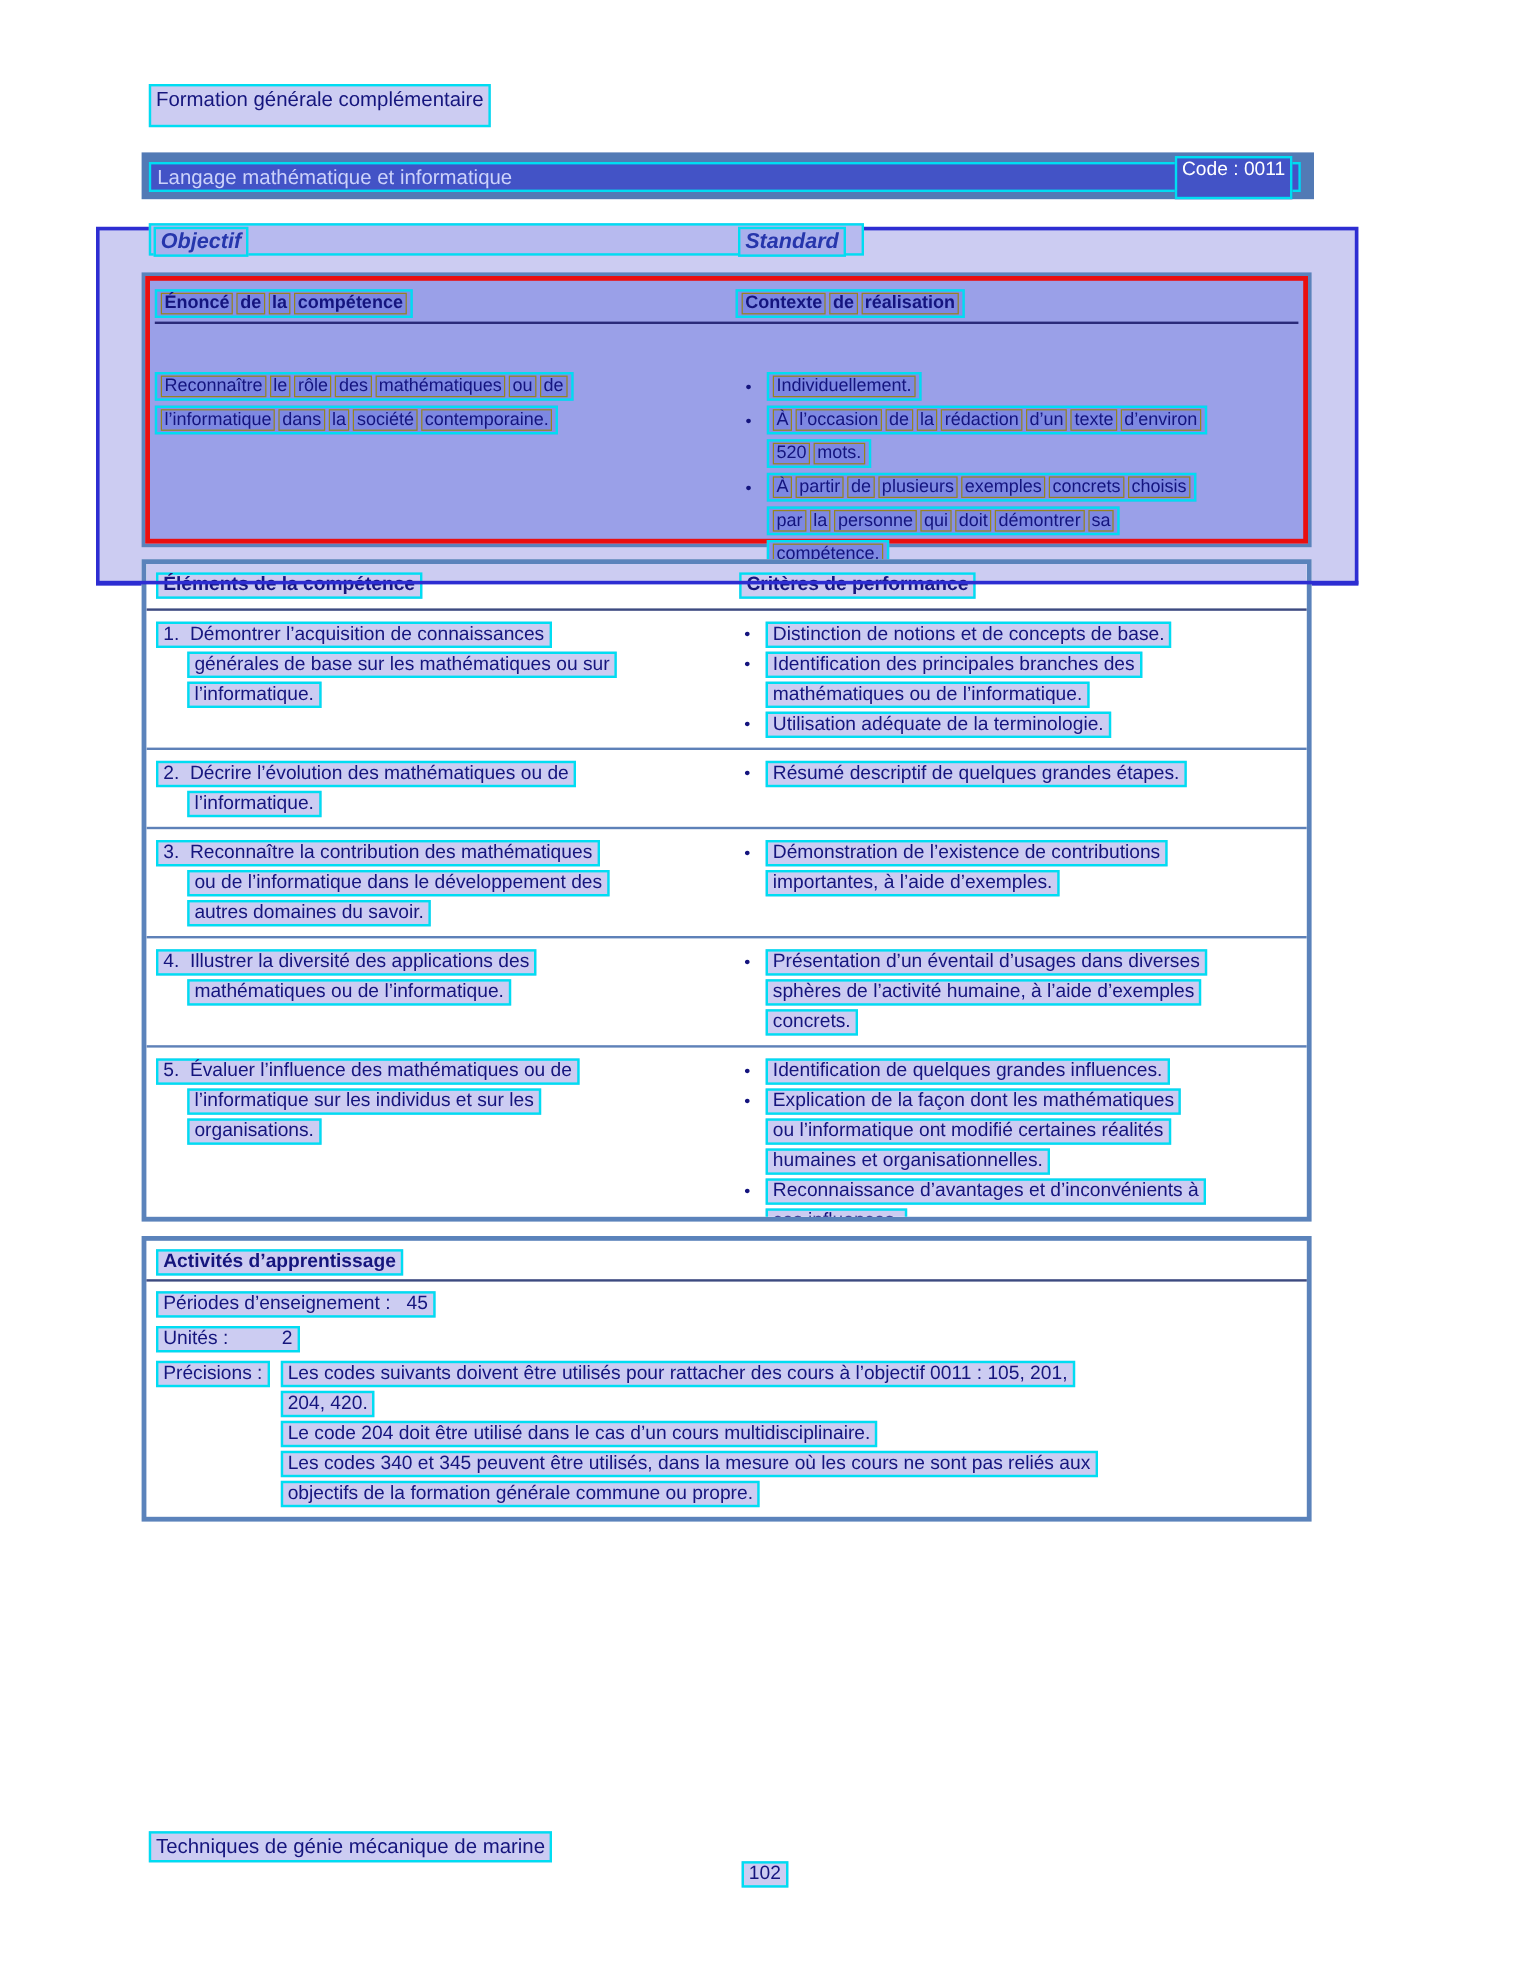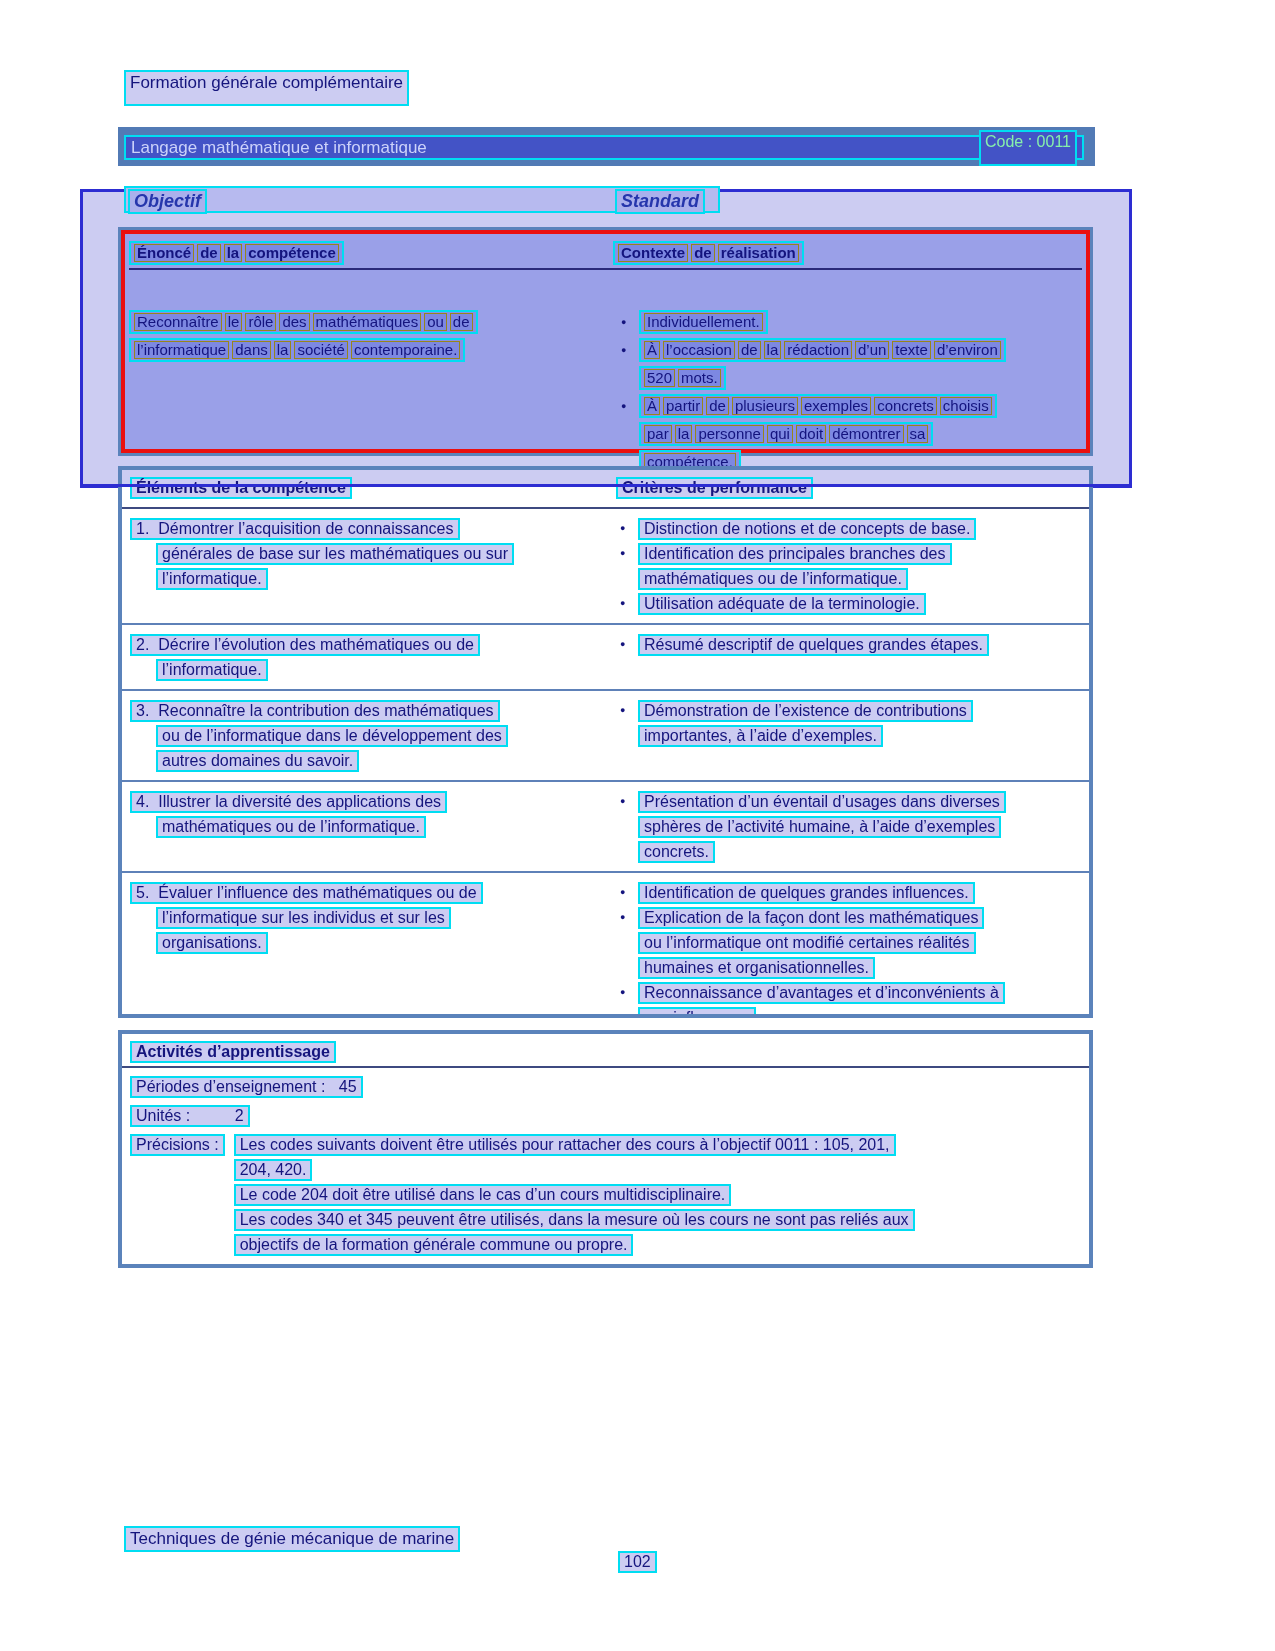--- a/index.html
+++ b/index.html
@@ -97,21 +97,21 @@
 </head>
 <body>
 
 <div class="page">
 
   <div id="top-label" class="lavbox">Formation générale complémentaire</div>
 
   <div id="topbar">
     <div class="barline">
       <span>Langage mathématique et informatique</span>
-      <span class="lavbox" style="background:#4353c6;color:#86efac;height:36px;line-height:20px;">Code : 0011</span>
+      <span class="lavbox" style="background:#4353c6;color:#ffffff;height:36px;line-height:20px;">Code : 0011</span>
     </div>
   </div>
 
   <div id="outerbox"></div>
 
   <div id="objstd">
     <span class="hword w1">Objectif</span>
     <span class="hword w2">Standard</span>
   </div>
 

